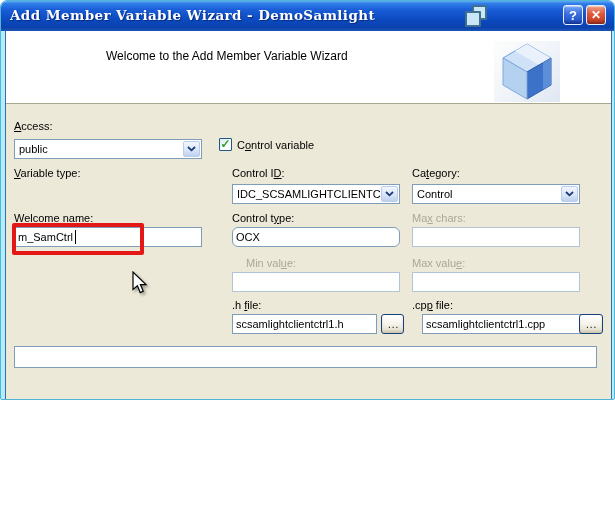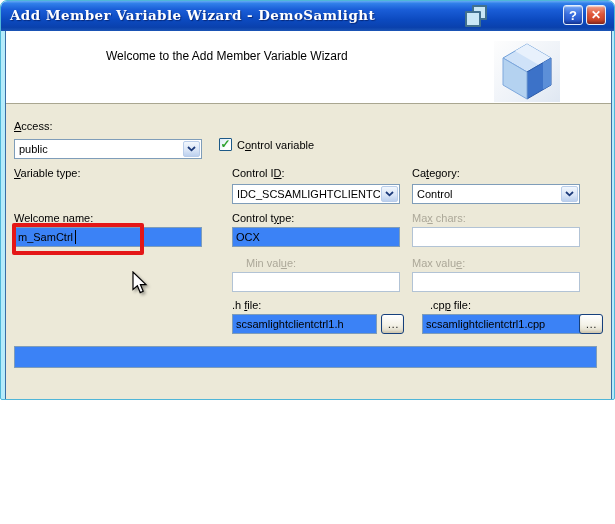--- a/index.html
+++ b/index.html
@@ -42,21 +42,21 @@
   
   .banner{position:absolute;left:0;top:0;width:605px;height:73px;background:#fff;border-bottom:1px solid #a9a690;}
   .banner-title{position:absolute;left:100px;top:18px;font-weight:normal;font-size:12px;}
   .cube{position:absolute;left:488px;top:10px;width:66px;height:61px;background:linear-gradient(135deg,#fdfdfd 0%,#eef2f8 60%,#dfe7f2 100%);}
   
   .lbl{position:absolute;white-space:nowrap;color:#000;}
   .lbl.dis{color:#aca899;}
   .mn{text-decoration:underline;}
   
   .tb{
-    position:absolute;height:20px;border:1px solid #7f9db9;background:#3b82f6;
+    position:absolute;height:20px;border:1px solid #7f9db9;background:#ffffff;
     font-family:"Liberation Sans",sans-serif;font-size:11px;color:#000;
     padding:2px 3px;margin:0;
   }
   .tb:disabled,.tb.dis{border-color:#b2c3d5;background:#fff;color:#aca899;}
   
   .combo{
     position:absolute;height:20px;border:1px solid #7f9db9;background:#fff;
     display:flex;align-items:center;cursor:default;
   }
   .combo .val{flex:1;padding:0 4px;white-space:nowrap;overflow:hidden;}
@@ -152,36 +152,36 @@
             <path d="M1 1 L4.5 4.3 L8 1" stroke="#1c3a7a" stroke-width="1.8" fill="none"></path>
           </svg>
         </span>
     </div>
 
     <div class="lbl" style="left:8px;top:181px"><span>Welcome </span><span class="mn">n</span><span>ame:</span></div>
     <input class="tb" style="left: 8px; top: 196px; width: 188px;" value="m_SamCtrl">
     <div class="caret"></div>
 
     <div class="lbl" style="left:226px;top:181px"><span>Control t</span><span class="mn">y</span><span>pe:</span></div>
-    <input class="tb" style="left: 226px; top: 196px; width: 168px;" value="OCX">
+    <input class="tb" style="left: 226px; top: 196px; width: 168px; border-radius: 6px;" value="OCX">
 
     <div class="lbl dis" style="left:406px;top:181px"><span>Ma</span><span class="mn">x</span><span> chars:</span></div>
     <input class="tb dis" style="left: 406px; top: 196px; width: 168px;" disabled="" value="">
 
     <div class="lbl dis" style="left:240px;top:226px"><span>Min val</span><span class="mn">u</span><span>e:</span></div>
     <input class="tb dis" style="left: 226px; top: 241px; width: 168px;" disabled="" value="">
 
     <div class="lbl dis" style="left:406px;top:226px"><span>Max valu</span><span class="mn">e</span><span>:</span></div>
     <input class="tb dis" style="left: 406px; top: 241px; width: 168px;" disabled="" value="">
 
     <div class="lbl" style="left:226px;top:268px"><span>.h </span><span class="mn">f</span><span>ile:</span></div>
     <input class="tb" style="left: 226px; top: 283px; width: 145px;" value="scsamlightclientctrl1.h">
     <button class="btn browse" style="left:375px;top:283px;width:23px">...</button>
 
-    <div class="lbl" style="left:424px;top:268px"><span>.cp</span><span class="mn">p</span><span> file:</span></div>
+    <div class="lbl" style="left:406px;top:268px"><span>.cp</span><span class="mn">p</span><span> file:</span></div>
     <input class="tb" style="left: 416px; top: 283px; width: 163px;" value="scsamlightclientctrl1.cpp">
     <button class="btn browse" style="left:573px;top:283px;width:24px">...</button>
 
     <input class="tb" style="left: 8px; top: 315px; width: 583px; height: 22px;" value="">
 
     <div class="red-rect"></div>
 
     <button class="btn" style="left:521px;top:457px;width:72px">Cancel</button>
     <button class="btn default" style="left:443px;top:457px;width:72px">Finish</button>
 

